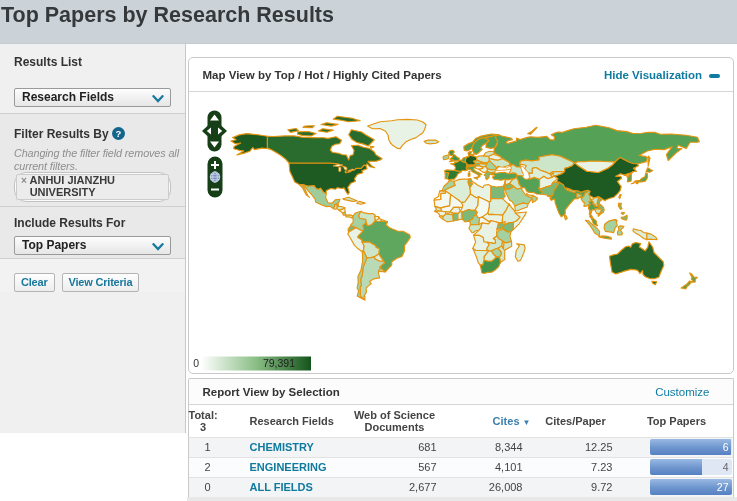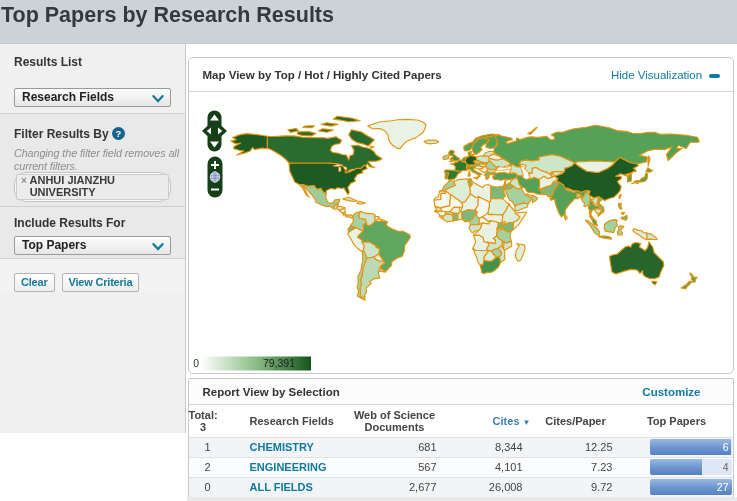--- a/index.html
+++ b/index.html
@@ -17,25 +17,25 @@
 .chip{background:#ececec;border:1px solid #cccccc;border-radius:2px;padding:0 3px 1px 4px;font-size:11px;font-weight:bold;color:#3a3a3a;line-height:10.5px}
 .chip .x{color:#8a8a8a;font-weight:bold;font-size:10px}
 .sec3{background:#e9e9e9;border-bottom:1px solid #cfcfcf;padding:9px 14px 3px 14px}
 .sel2{margin-top:6px !important}
 .sec4{padding:13px 0 0 14px;background:#f2f2f2}
 .btn{display:inline-block;height:19px;background:linear-gradient(#fefefe,#ededed);border:1px solid #b4b4b4;border-radius:2px;font-size:11px;font-weight:bold;color:#17789c;line-height:17px;padding:0 6px;margin-right:7px;letter-spacing:-0.2px}
 .main{position:absolute;left:187px;top:44px;width:550px;height:457px;background:#fff}
 .mappanel{position:absolute;left:0.5px;top:13px;width:546px;height:317px;border:1px solid #c9c9c9;border-radius:5px}
 .mphdr{height:34px;border-bottom:1px solid #d6d6d6;position:relative}
 .mphdr .t{position:absolute;left:14px;top:11px;font-size:11.5px;font-weight:bold;color:#333}
-.mphdr .r{position:absolute;right:13px;top:11px;font-size:11.5px;font-weight:normal;color:#0f7ba1}
+.mphdr .r{position:absolute;right:13px;top:11px;font-size:11.5px;font-weight:bold;color:#0f7ba1}
 .rppanel{position:absolute;left:0.5px;top:334px;width:546px;height:123px;border:1px solid #c9c9c9;border-top-left-radius:2px;border-top-right-radius:2px;border-bottom:none}
 .rphdr{height:26px;border-bottom:1px solid #d6d6d6;position:relative;background:#fcfcfc}
 .rphdr .t{position:absolute;left:14px;top:7px;font-size:11.5px;font-weight:bold;color:#333}
-.rphdr .r{position:absolute;right:32px;top:7px;font-size:11.5px;font-weight:bold;color:#0f7ba1}
+.rphdr .r{position:absolute;right:23px;top:7px;font-size:11.5px;font-weight:normal;color:#0f7ba1}
 table{border-collapse:collapse;width:100%;table-layout:fixed}
 th{font-size:11px;font-weight:bold;color:#444;padding:0}
 td{font-size:11px;color:#444;padding:0 2px}
 tr.hd{height:32px}
 tr.r{height:20px;border-top:1px solid #e2e2e2}
 .teal{color:#0e7a9e;font-weight:bold}
 .num{text-align:right}
 .bar{position:relative;width:82px;height:16px;background:#dfe7f5;border-radius:2px;overflow:hidden;margin-left:27px}
 .bar .f{position:absolute;left:0;top:0;bottom:0;background:linear-gradient(#9ab9e4,#6d95cd 55%,#5580c2)}
 .bar .v{position:absolute;right:3px;top:2px;font-size:10.5px;color:#fff}

